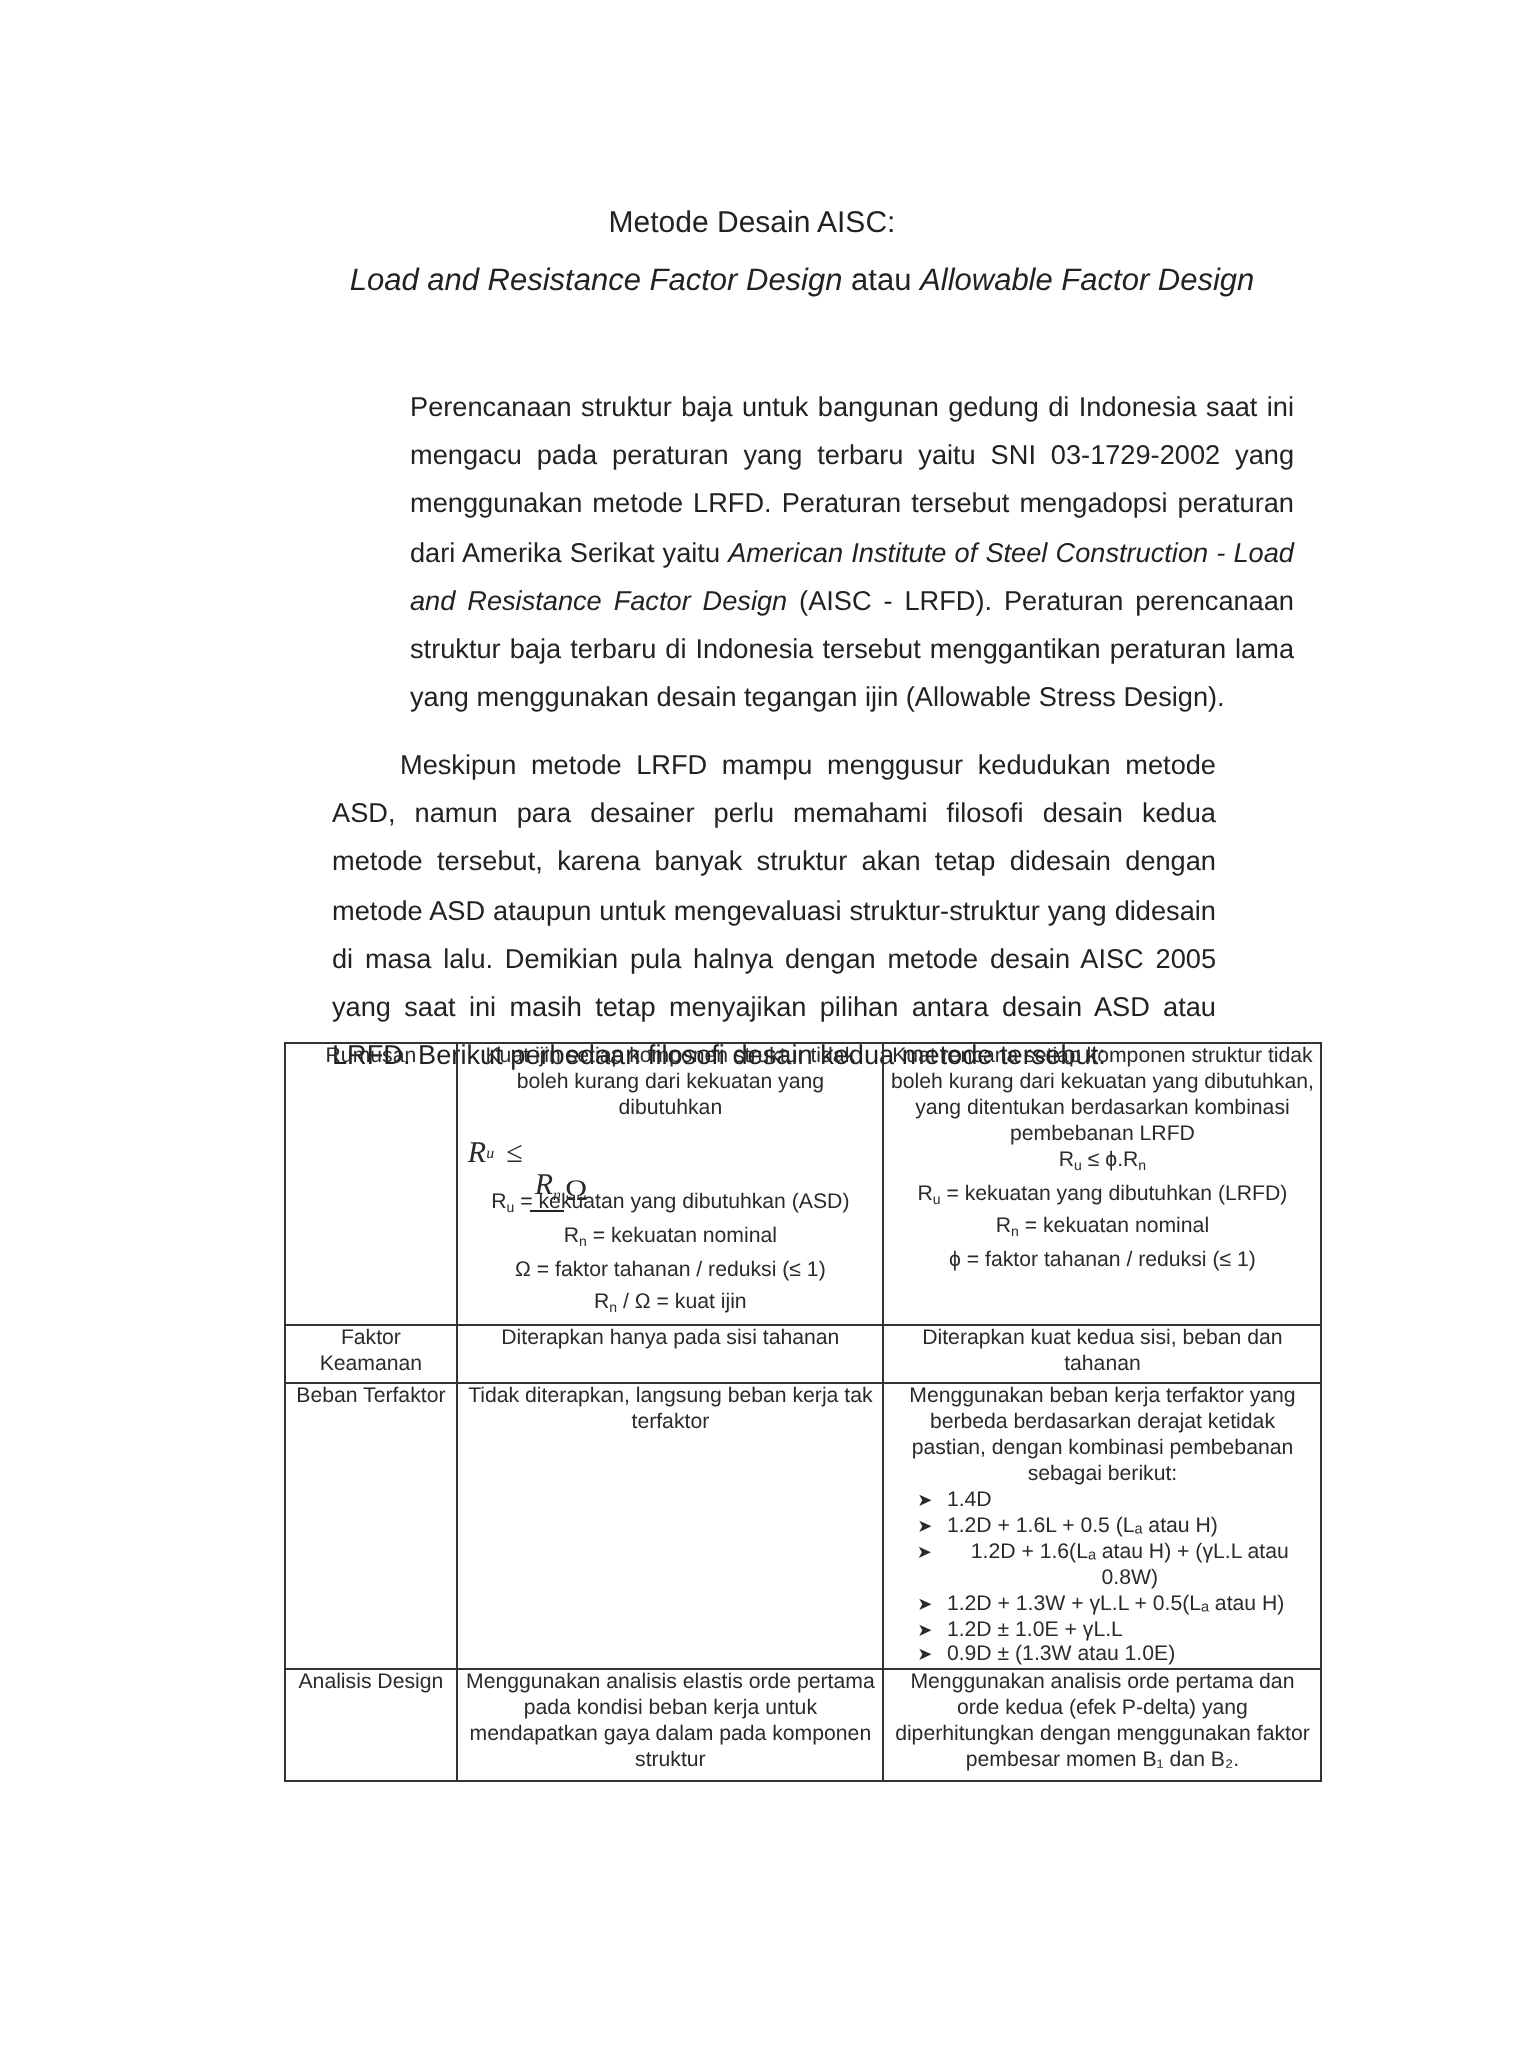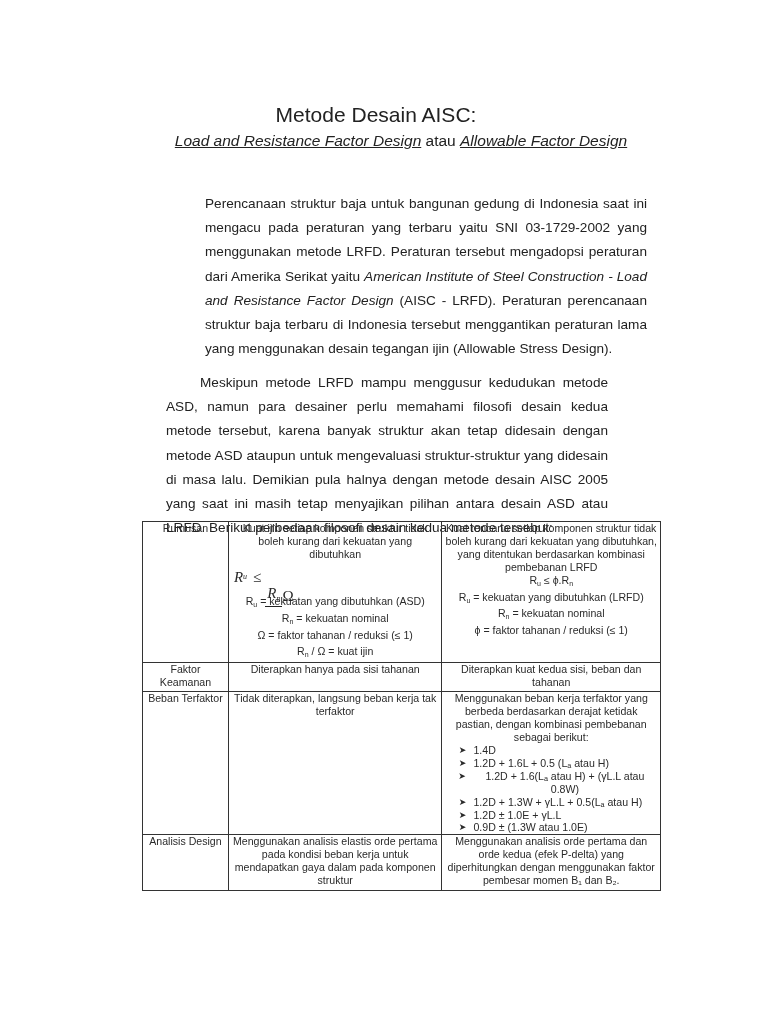--- a/index.html
+++ b/index.html
@@ -2,27 +2,27 @@
 <html><head>
 <meta charset="utf-8">
 <style>
   html, body { margin: 0; padding: 0; }
   body {
     width: 768px; height: 1024px; background: #ffffff; position: relative;
     font-family: "Liberation Sans", sans-serif; color: #222222; overflow: hidden;
   }
   .title1 {
     position: absolute; top: 103px; left: 0; width: 752px; text-align: center;
-    font-size: 21px; color: #222;
+    font-size: 15px; color: #222;
   }
   .title2 {
     position: absolute; top: 132px; left: 0; width: 802px; text-align: center;
     font-size: 15.5px; color: #222;
   }
-  .title2 i { font-style: italic; text-decoration: underline; }
+  .title2 i { font-style: italic; }
   .body-text {
     position: absolute; left: 166px; width: 442px;
     font-size: 13.6px; line-height: 24.2px; text-align: justify; color: #222;
   }
   .body-text i { font-style: italic; }
   #para1 { top: 192px; margin-left: 39px; }
   #para2 { top: 343px; text-indent: 34px; margin-top: 28px; }
 
   table.cmp {
     position: absolute; top: 521px; left: 142px; width: 519px;

